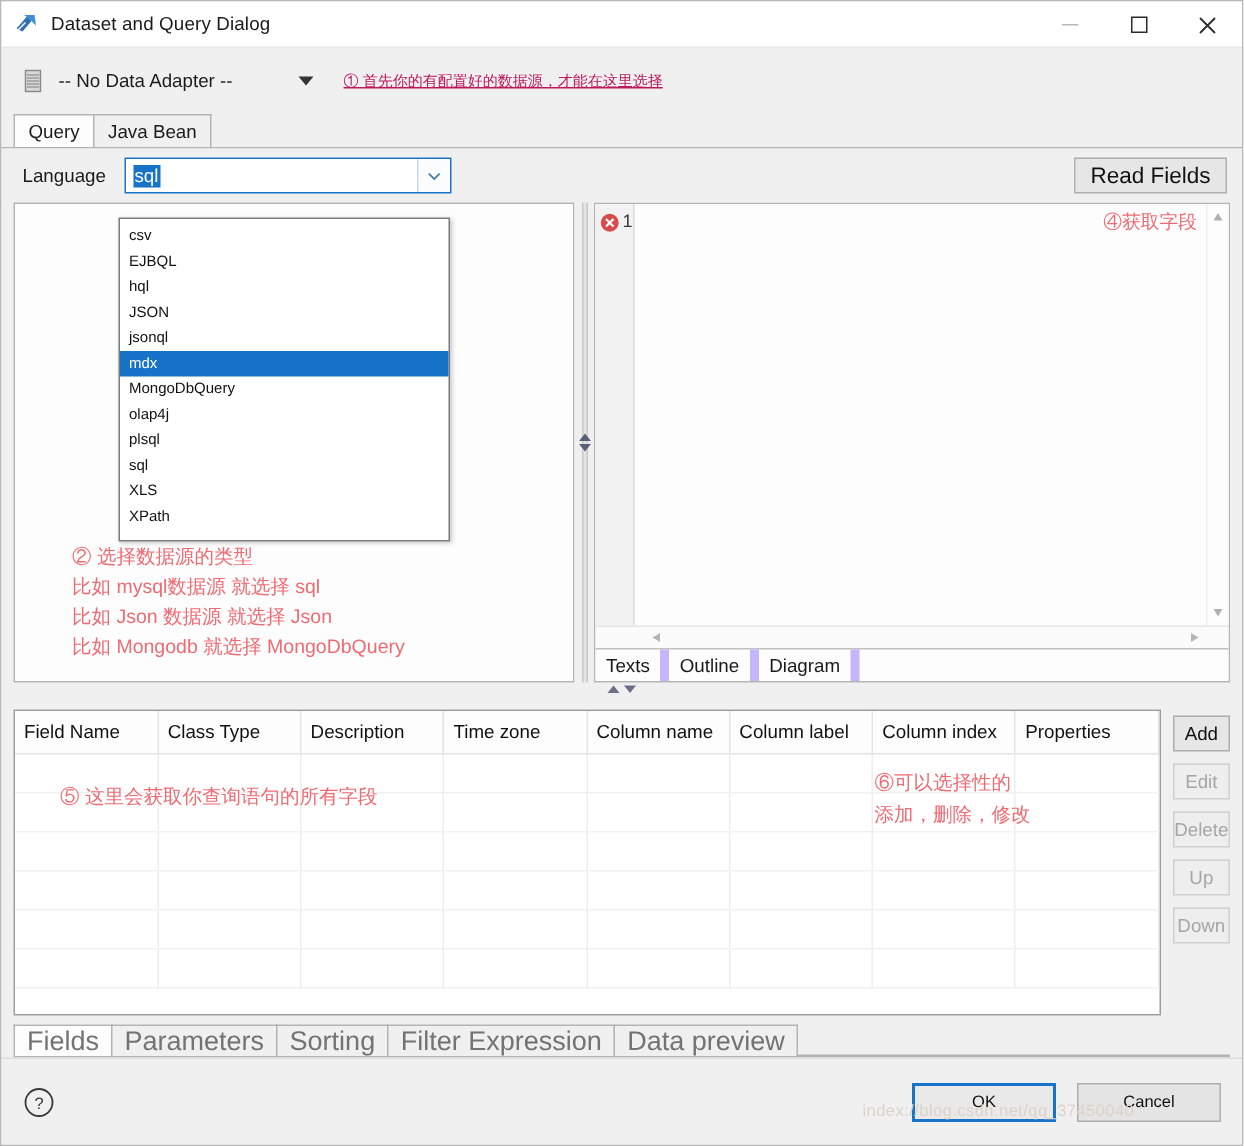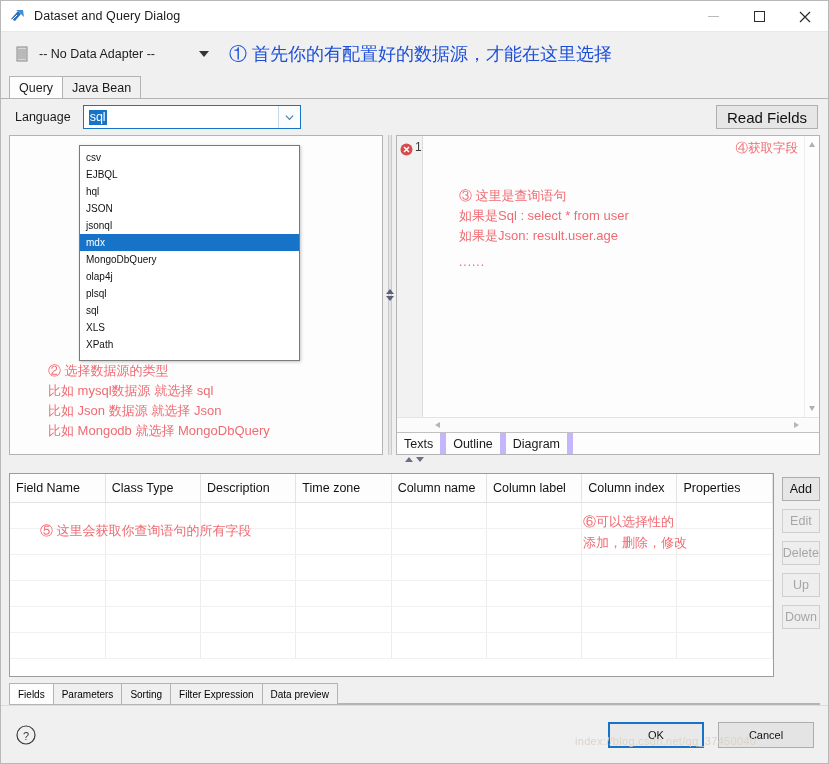--- a/index.html
+++ b/index.html
@@ -65,21 +65,21 @@
   }
   .combo-caret {
     width: 0; height: 0; margin-right: 6px; margin-left: 8px;
     border-left: 5px solid transparent; border-right: 5px solid transparent;
     border-top: 6px solid #353535;
   }
   .ann {
     color: #e8747c; font-size: 13px; white-space: nowrap;
     font-family: "Liberation Sans", sans-serif;
   }
-  .ann-1 { margin-left: 14px; color: #1d4ed8; font-size: 18px; }
+  .ann-1 { margin-left: 14px; color: #be185d; font-size: 10px; text-decoration: underline; }
 
   
   .toptabs {
     display: flex; align-items: flex-end;
     height: 23px; min-height: 23px;
     padding-left: 8px;
     border-bottom: 1px solid #b4b4b4;
     background: #f0f0f0;
   }
   .ttab {
@@ -275,21 +275,21 @@
   .hsplit .a.dn { border-top:5px solid #6b6f86; }
 
   
   .bottomtabs {
     display: flex; align-items: flex-start;
     height: 22px; min-height: 22px; margin-top: 6px;
     border-bottom: 1px solid #b4b4b4;
   }
   .btab {
     height: 21px; padding: 0 8px; display: flex; align-items: center;
-    font-size: 10px; color: #000000; background: #f0f0f0;
+    font-size: 18px; color: #737373; background: #f0f0f0;
     border: 1px solid #b4b4b4; border-bottom: none; margin-right: -1px;
   }
   .btab.active { background: #fdfdfd; }
   .btab-filler { flex: 1 1 auto; border-bottom: 1px solid #b4b4b4; height: 21px; }
 
   
   .footer {
     height: 58px; min-height: 58px;
     border-top: 1px solid #dcdcdc;
     background: #f0f0f0;
@@ -405,26 +405,20 @@
             <span class="errmark">
               <svg width="13" height="13" viewBox="0 0 13 13">
                 <circle cx="6.5" cy="6.5" r="6" fill="#d94b4b"></circle>
                 <path d="M4 4 L9 9 M9 4 L4 9" stroke="#ffffff" stroke-width="1.5"></path>
               </svg>
             </span>
             <span class="lineno">1</span>
           </div>
           <div class="editor-body">
             <span class="ann-4">④获取字段</span>
-            <div class="ann-3">
-              <div>③ 这里是查询语句</div>
-              <div>如果是Sql : select * from user</div>
-              <div>如果是Json: result.user.age</div>
-              <div class="dots">......</div>
-            </div>
           </div>
           <div class="vscroll">
             <span class="up"></span>
             <span class="dn"></span>
           </div>
         </div>
         <div class="hscroll">
           <span class="lf"></span>
           <span class="rt"></span>
         </div>

